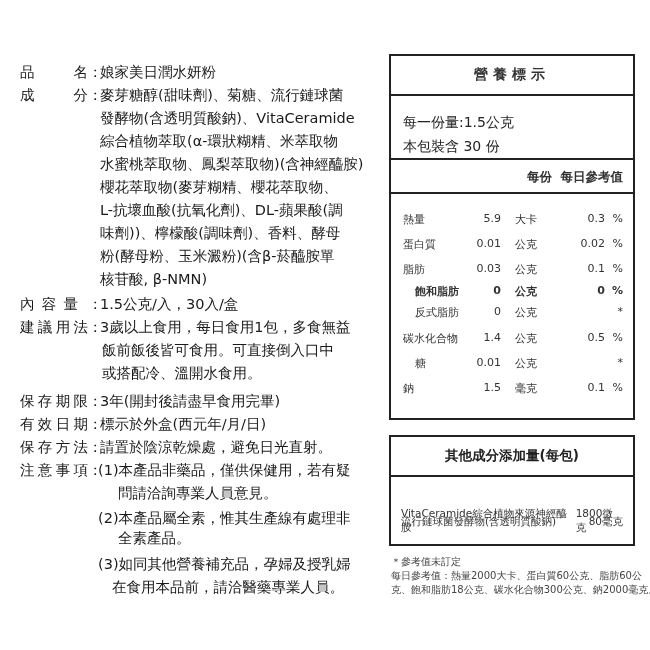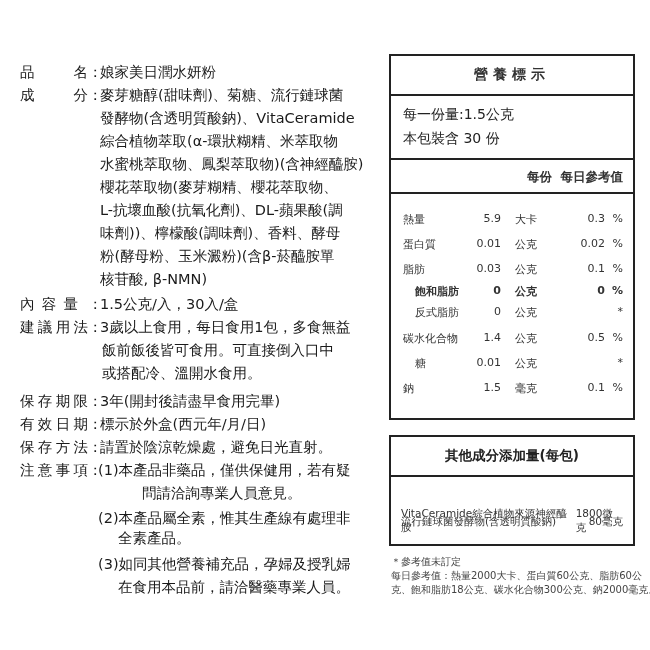--- a/index.html
+++ b/index.html
@@ -13,21 +13,21 @@
   .colon { position:absolute; left:68px; top:0; width:12px; text-align:center; }
   .val { position:absolute; left:80px; top:0; }
   .val div { white-space:nowrap; }
   .note-line { position:absolute; white-space:nowrap; font-size:14.5px; line-height:23px; }
 
   .box { position:absolute; border:2px solid #222; box-sizing:border-box; }
   .nut { left:389px; top:54px; width:246px; height:366px; }
   .nut .hdr { position:absolute; left:0; top:0; right:0; height:38px; border-bottom:2px solid #222;
     display:flex; align-items:center; justify-content:center; font-size:14px; font-weight:bold; letter-spacing:5px; color:#333; }
   .nut .serv { position:absolute; left:0; right:0; top:40px; height:62px; border-bottom:2px solid #222; }
-  .nut .serv div { position:absolute; left:12px; font-size:14px; color:#222; }
+  .nut .serv div { position:absolute; left:12px; font-size:14px; color:#222;margin-top:8px; }
   .nut .colhdr { position:absolute; left:0; right:0; top:104px; height:32px; border-bottom:2px solid #222; font-size:12.5px; color:#333; font-weight:bold; }
   .nut .colhdr span { position:absolute; top:9px; }
   .nut .nrow { position:absolute; left:0; right:0; height:20px; font-size:11px; color:#333; }
   .nut .nrow span { position:absolute; top:0; white-space:nowrap; }
   .c-name { left:12px; }
   .c-name.ind { left:24px; }
   .c-amt { right:132px; text-align:right; }
   .c-unit { left:124px; }
   .c-pct { right:28px; text-align:right; }
   .c-sym { right:10px; text-align:right; width:14px; }
@@ -133,25 +133,25 @@
   <div class="row" style="top:459px;">
     <div class="lbl">
       <span>注</span>
       <span>意</span>
       <span>事</span>
       <span>項</span>
     </div>
     <span class="colon">：</span>
   </div>
   <div class="note-line" style="left:98px; top:459px;">(1)本產品非藥品，僅供保健用，若有疑</div>
-  <div class="note-line" style="left:118px; top:482px;margin-left:24px;">問請洽詢專業人員意見。</div>
+  <div class="note-line" style="left:118px; top:482px;">問請洽詢專業人員意見。</div>
   <div class="note-line" style="left:98px; top:507px;">(2)本產品屬全素，惟其生產線有處理非</div>
   <div class="note-line" style="left:118px; top:527px;">全素產品。</div>
   <div class="note-line" style="left:98px; top:553px;">(3)如同其他營養補充品，孕婦及授乳婦</div>
-  <div class="note-line" style="left:118px; top:576px;">在食用本品前，請洽醫藥專業人員。</div>
+  <div class="note-line" style="left:112px; top:576px;">在食用本品前，請洽醫藥專業人員。</div>
 </div>
 
 <div class="box nut">
   <div class="hdr">營養標示</div>
   <div class="serv">
     <div style="top:10px;">每一份量:1.5公克</div>
     <div style="top:34px;">本包裝含 30 份</div>
   </div>
   <div class="colhdr">
     <span style="left:104px;margin-left:32px;">每份</span>

